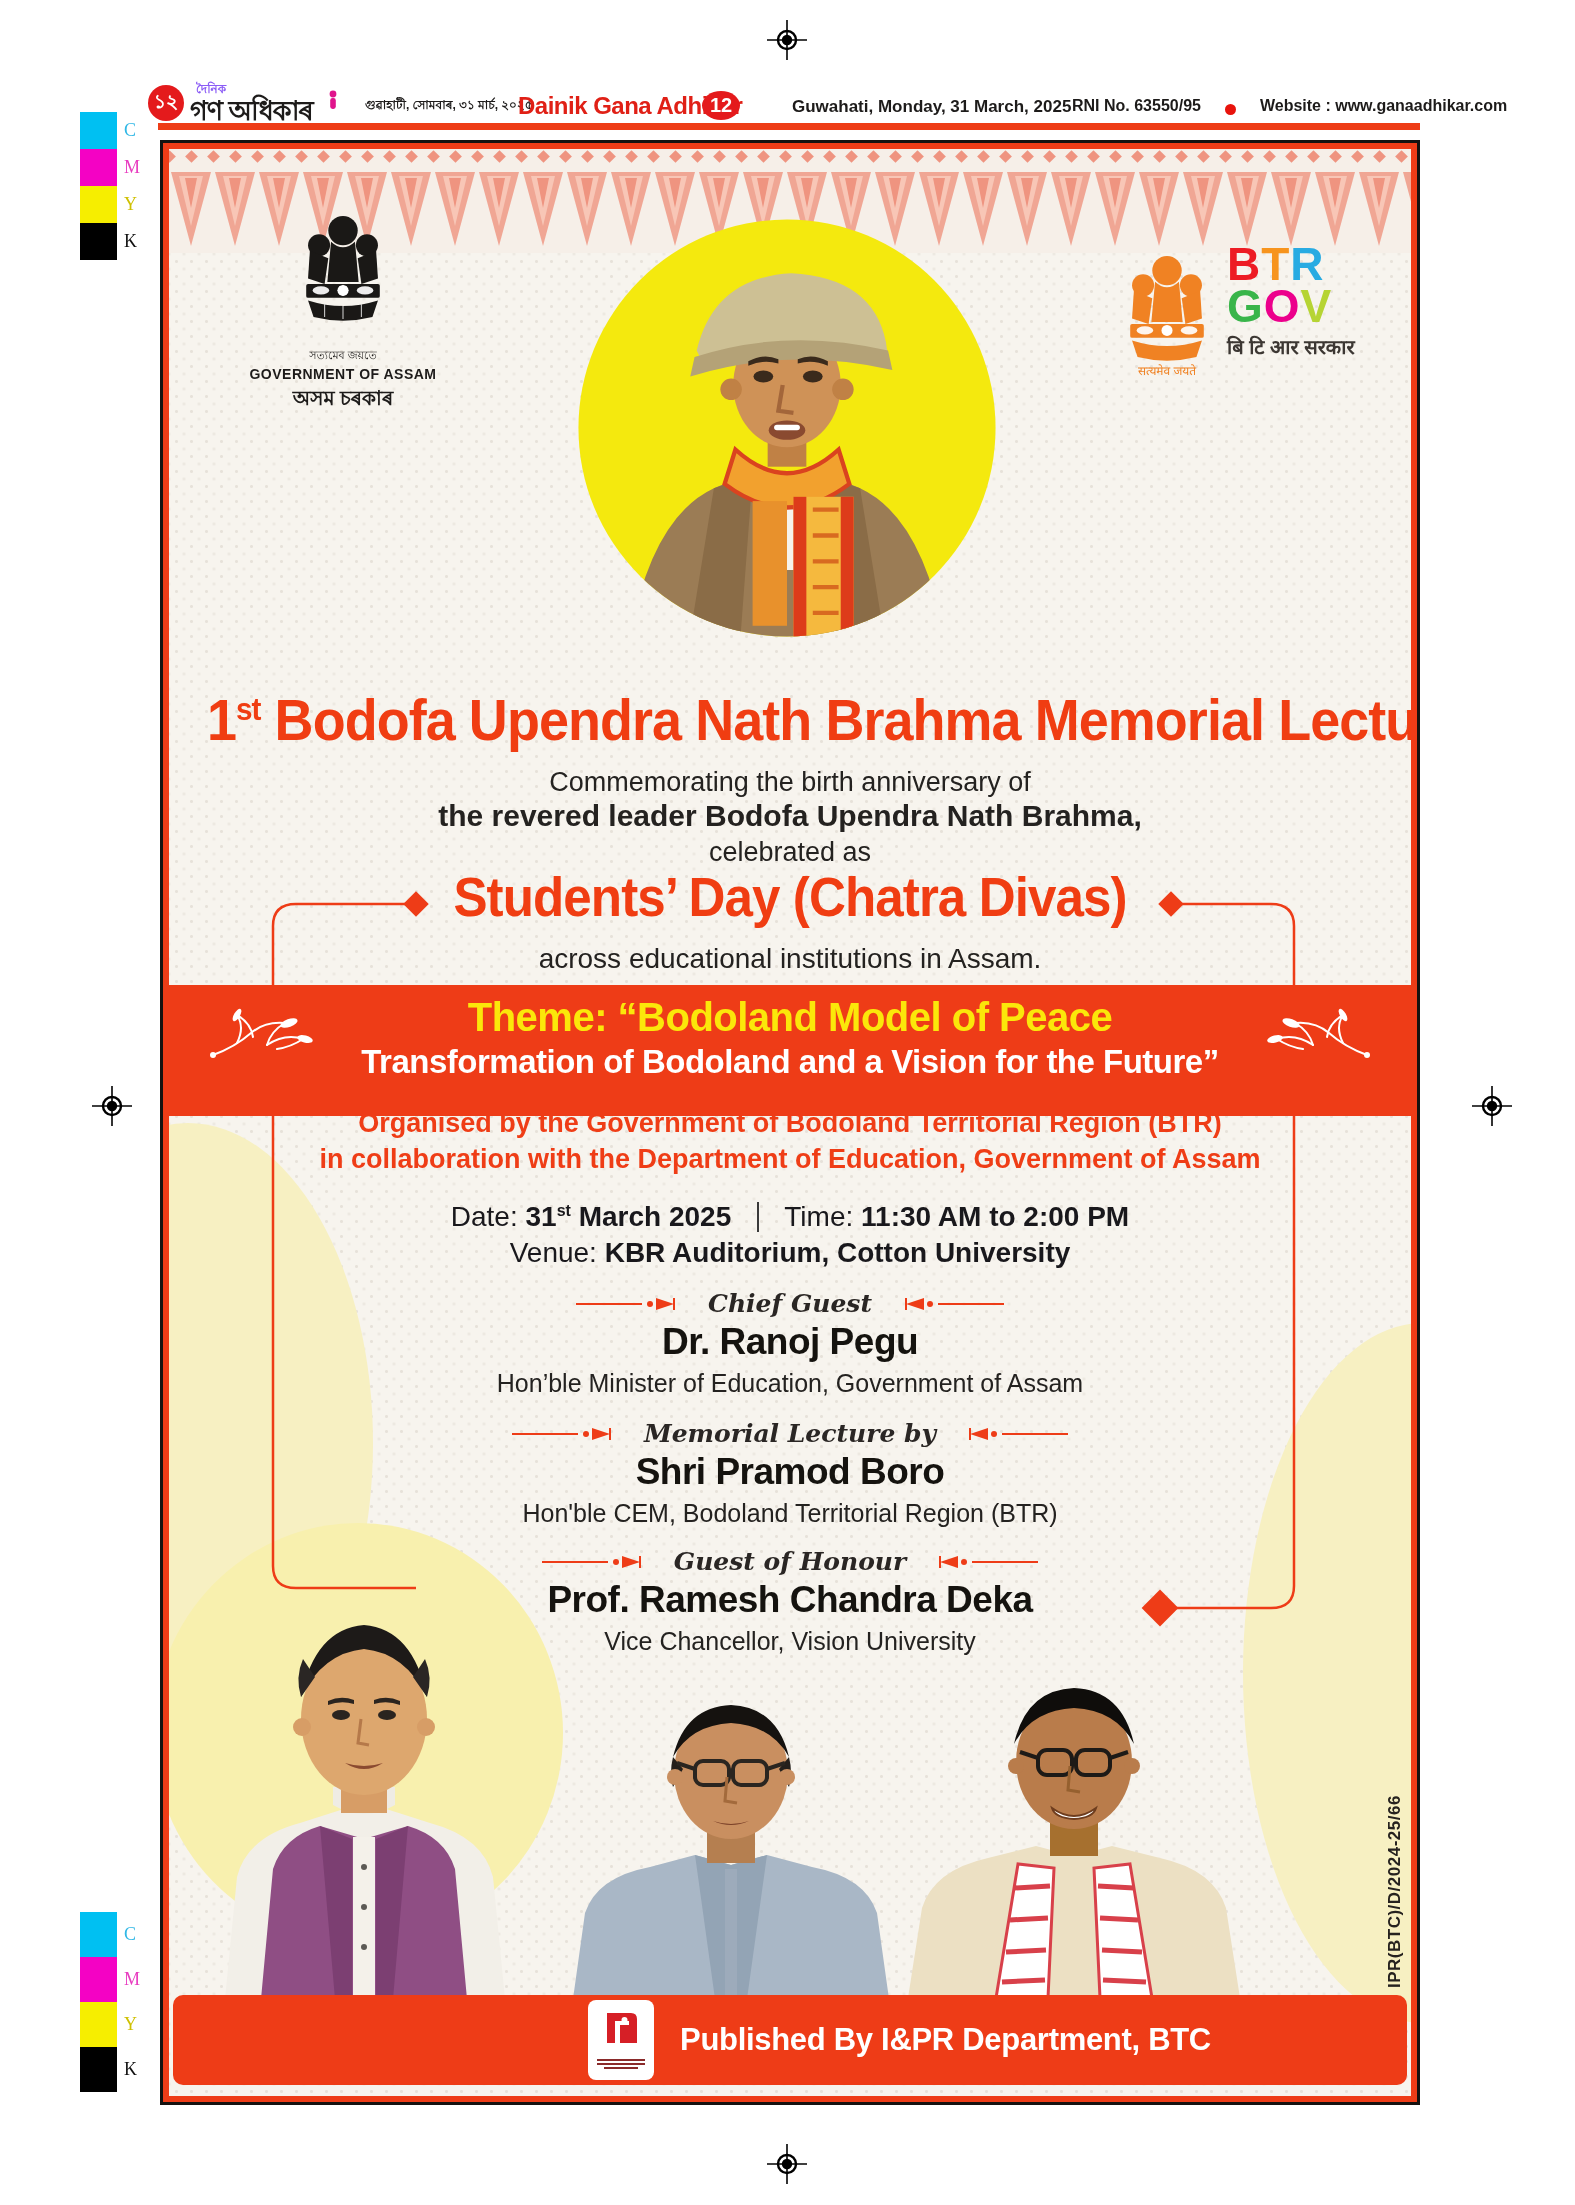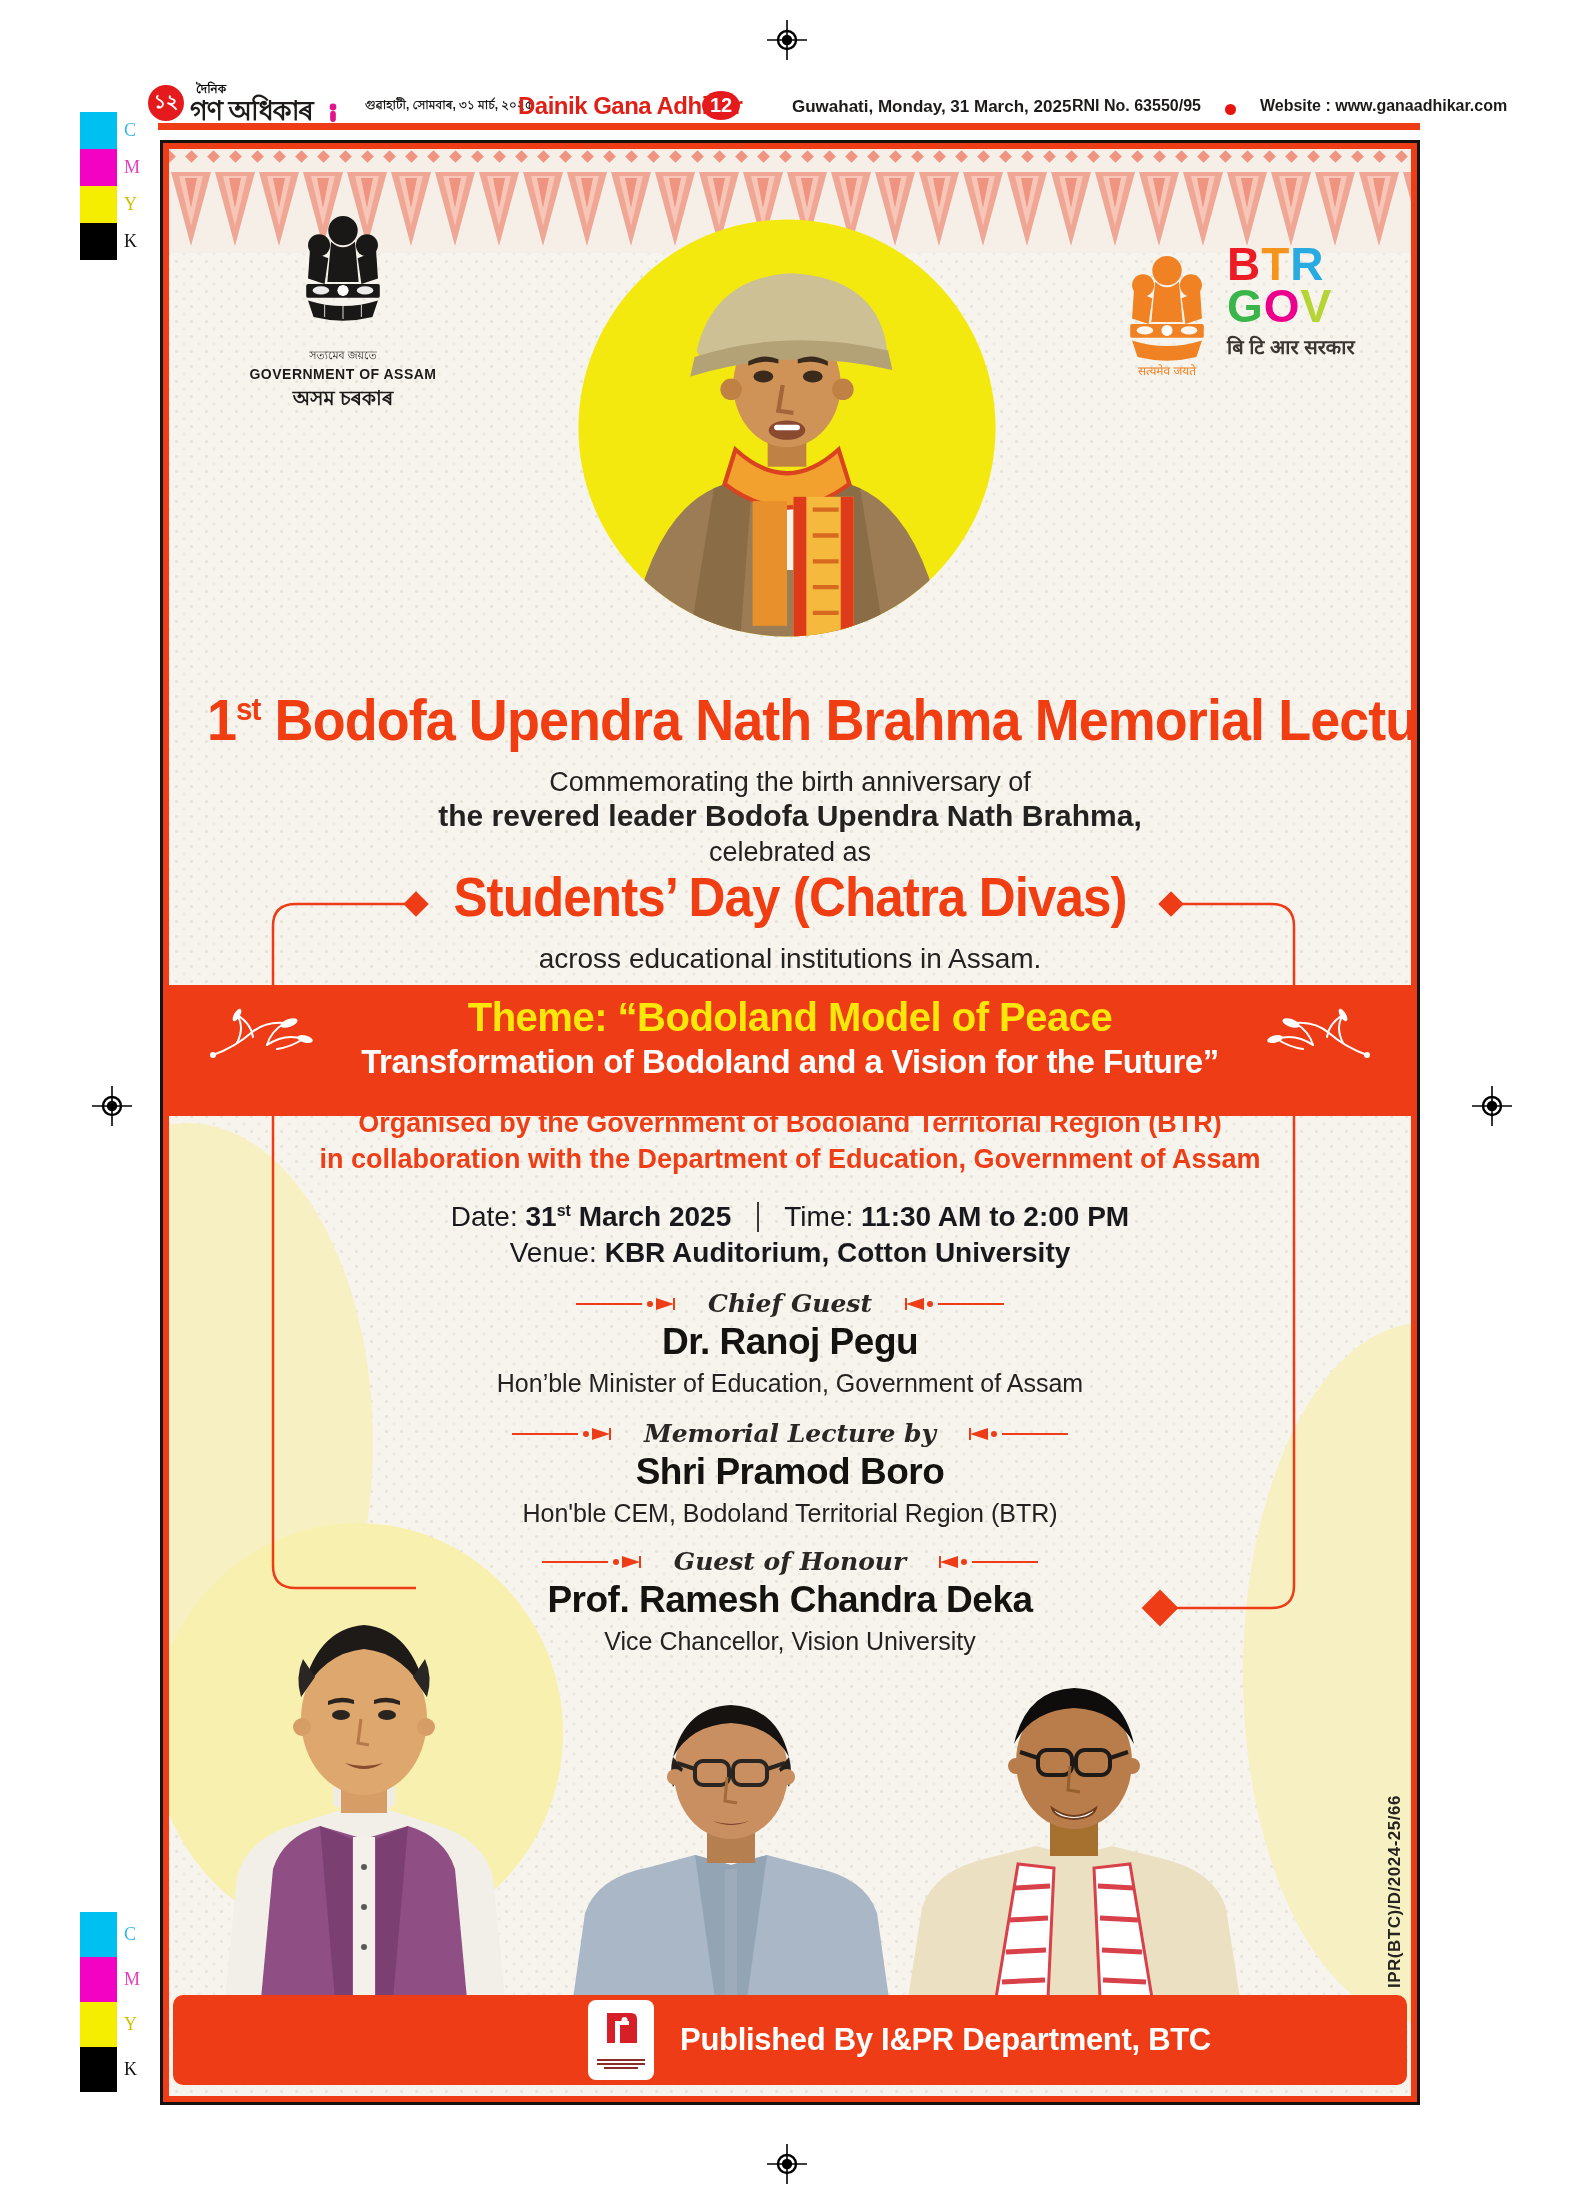--- a/index.html
+++ b/index.html
@@ -4,21 +4,21 @@
 <style>
   html,body{margin:0;padding:0}
   body{width:1575px;height:2205px;position:relative;background:#fff;
        font-family:"Liberation Sans",sans-serif;color:#1d1b1a;overflow:hidden}
   .abs{position:absolute}
   .ctr{text-align:center;left:0;right:0}
   
   .badge{width:36px;height:36px;border-radius:50%;background:#e41a1c;color:#fff;
          font-weight:bold;font-size:19px;display:flex;align-items:center;justify-content:center}
   .mast-as{font-weight:bold;font-size:27px;letter-spacing:-1px}
-  .mast-daily{color:#000000;font-size:12px;font-weight:bold}
+  .mast-daily{color:#8b5cf6;font-size:12px;font-weight:bold}
   .mast-en{color:#e02016;font-weight:bold;font-size:24px;letter-spacing:-.5px}
   .oval12{background:#e41a1c;color:#fff;font-weight:bold;font-size:20px;border-radius:50%;
           width:38px;height:29px;display:flex;align-items:center;justify-content:center}
   .mast-date{font-weight:bold;font-size:17px}
   .mast-rni{font-weight:bold;font-size:16px;display:flex;align-items:flex-end;gap:24px}
   .reddot{width:11px;height:11px;border-radius:50%;background:#e8130c;display:inline-block}
   .redrule{background:#ee3c17}
   
   .cbar{width:37px}
   .cbar div{height:37px}
@@ -108,21 +108,21 @@
     <div class="c-y" style="height:45px"></div>
     <div class="c-k" style="height:45px"></div>
 </div>
 <div class="abs cl c" style="left:124px;top:1924px">C</div>
 <div class="abs cl m" style="left:124px;top:1969px">M</div>
 <div class="abs cl y" style="left:124px;top:2014px">Y</div>
 <div class="abs cl k" style="left:124px;top:2059px">K</div>
 
 <div class="abs badge" style="left:148px;top:85px">১২</div>
 <div class="abs mast-daily" style="left:196px;top:80px">দৈনিক</div>
-<div class="abs" style="left:190px;top:90px;display:flex;align-items:center;gap:15px">
+<div class="abs" style="left:190px;top:90px;display:flex;gap:15px">
   <span class="mast-as">গণ অধিকাৰ</span>
   <svg width="10" height="20">
       <circle cx="5" cy="4" r="3.4" fill="#e0148c"></circle>
       <rect x="2.2" y="8" width="5.6" height="11" rx="2.4" fill="#e0148c"></rect>
     </svg>
 </div>
 <div class="abs mast-date" style="left:365px;top:96px;font-size:12px">গুৱাহাটী, সোমবাৰ, ৩১ মার্চ, ২০২৫</div>
 <div class="abs mast-en" style="left:518px;top:92px">Dainik Gana Adhikar</div>
 <div class="abs oval12" style="left:702px;top:91px">12</div>
 <div class="abs mast-date" style="left:792px;top:97px">Guwahati, Monday, 31 March, 2025</div>

